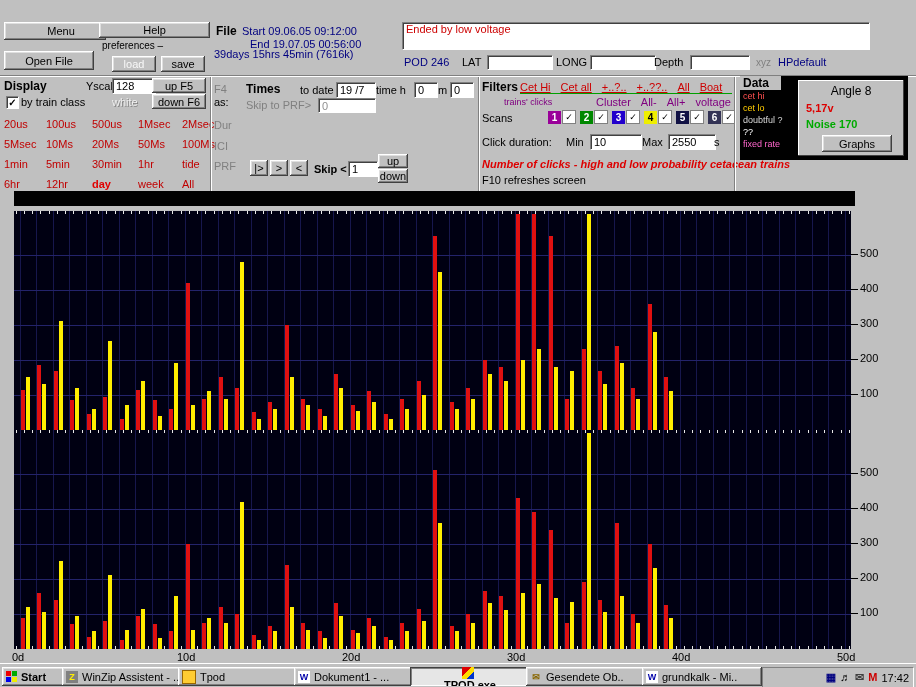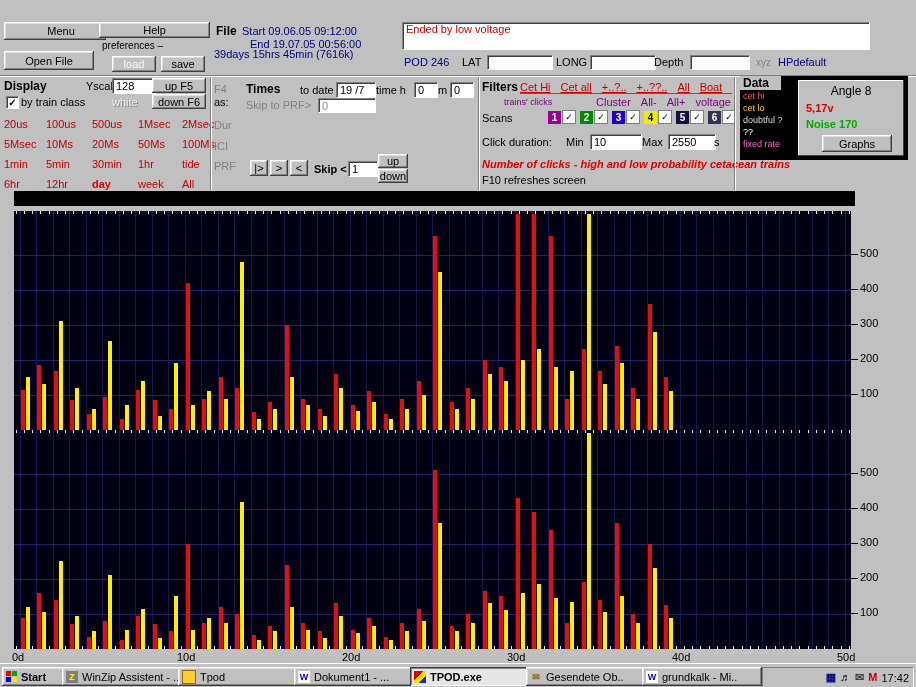--- a/index.html
+++ b/index.html
@@ -829,21 +829,21 @@
           <span style="overflow: hidden; white-space: nowrap;">WinZip Assistent - ..</span>
         </div>
         <div class="task-btn" style="left: 178px; width: 112px;">
           <span class="task-icon" style="background: rgb(255, 204, 51); border: 1px solid rgb(153, 102, 0);"></span>
           <span style="overflow: hidden; white-space: nowrap;">Tpod</span>
         </div>
         <div class="task-btn" style="left: 294px; width: 112px;">
           <span class="task-icon" style="background: rgb(255, 255, 255); color: rgb(0, 0, 170);">W</span>
           <span style="overflow: hidden; white-space: nowrap;">Dokument1 - ...</span>
         </div>
-        <div class="task-btn active" style="left: 410px; width: 112px;">
+        <div class="task-btn active" style="left: 410px; width: 112px; flex-direction: column;">
           <span class="task-icon" style="background: linear-gradient(135deg, rgb(221, 0, 0) 0px, rgb(221, 0, 0) 40%, rgb(255, 221, 0) 40%, rgb(255, 221, 0) 70%, rgb(0, 51, 204) 70%);"></span>
           <span style="overflow: hidden; white-space: nowrap;">TPOD.exe</span>
         </div>
         <div class="task-btn" style="left: 526px; width: 112px;">
           <span class="task-icon" style="color: rgb(136, 102, 0);">✉</span>
           <span style="overflow: hidden; white-space: nowrap;">Gesendete Ob..</span>
         </div>
         <div class="task-btn" style="left: 642px; width: 112px;">
           <span class="task-icon" style="background: rgb(255, 255, 255); color: rgb(0, 0, 170);">W</span>
           <span style="overflow: hidden; white-space: nowrap;">grundkalk - Mi..</span>

